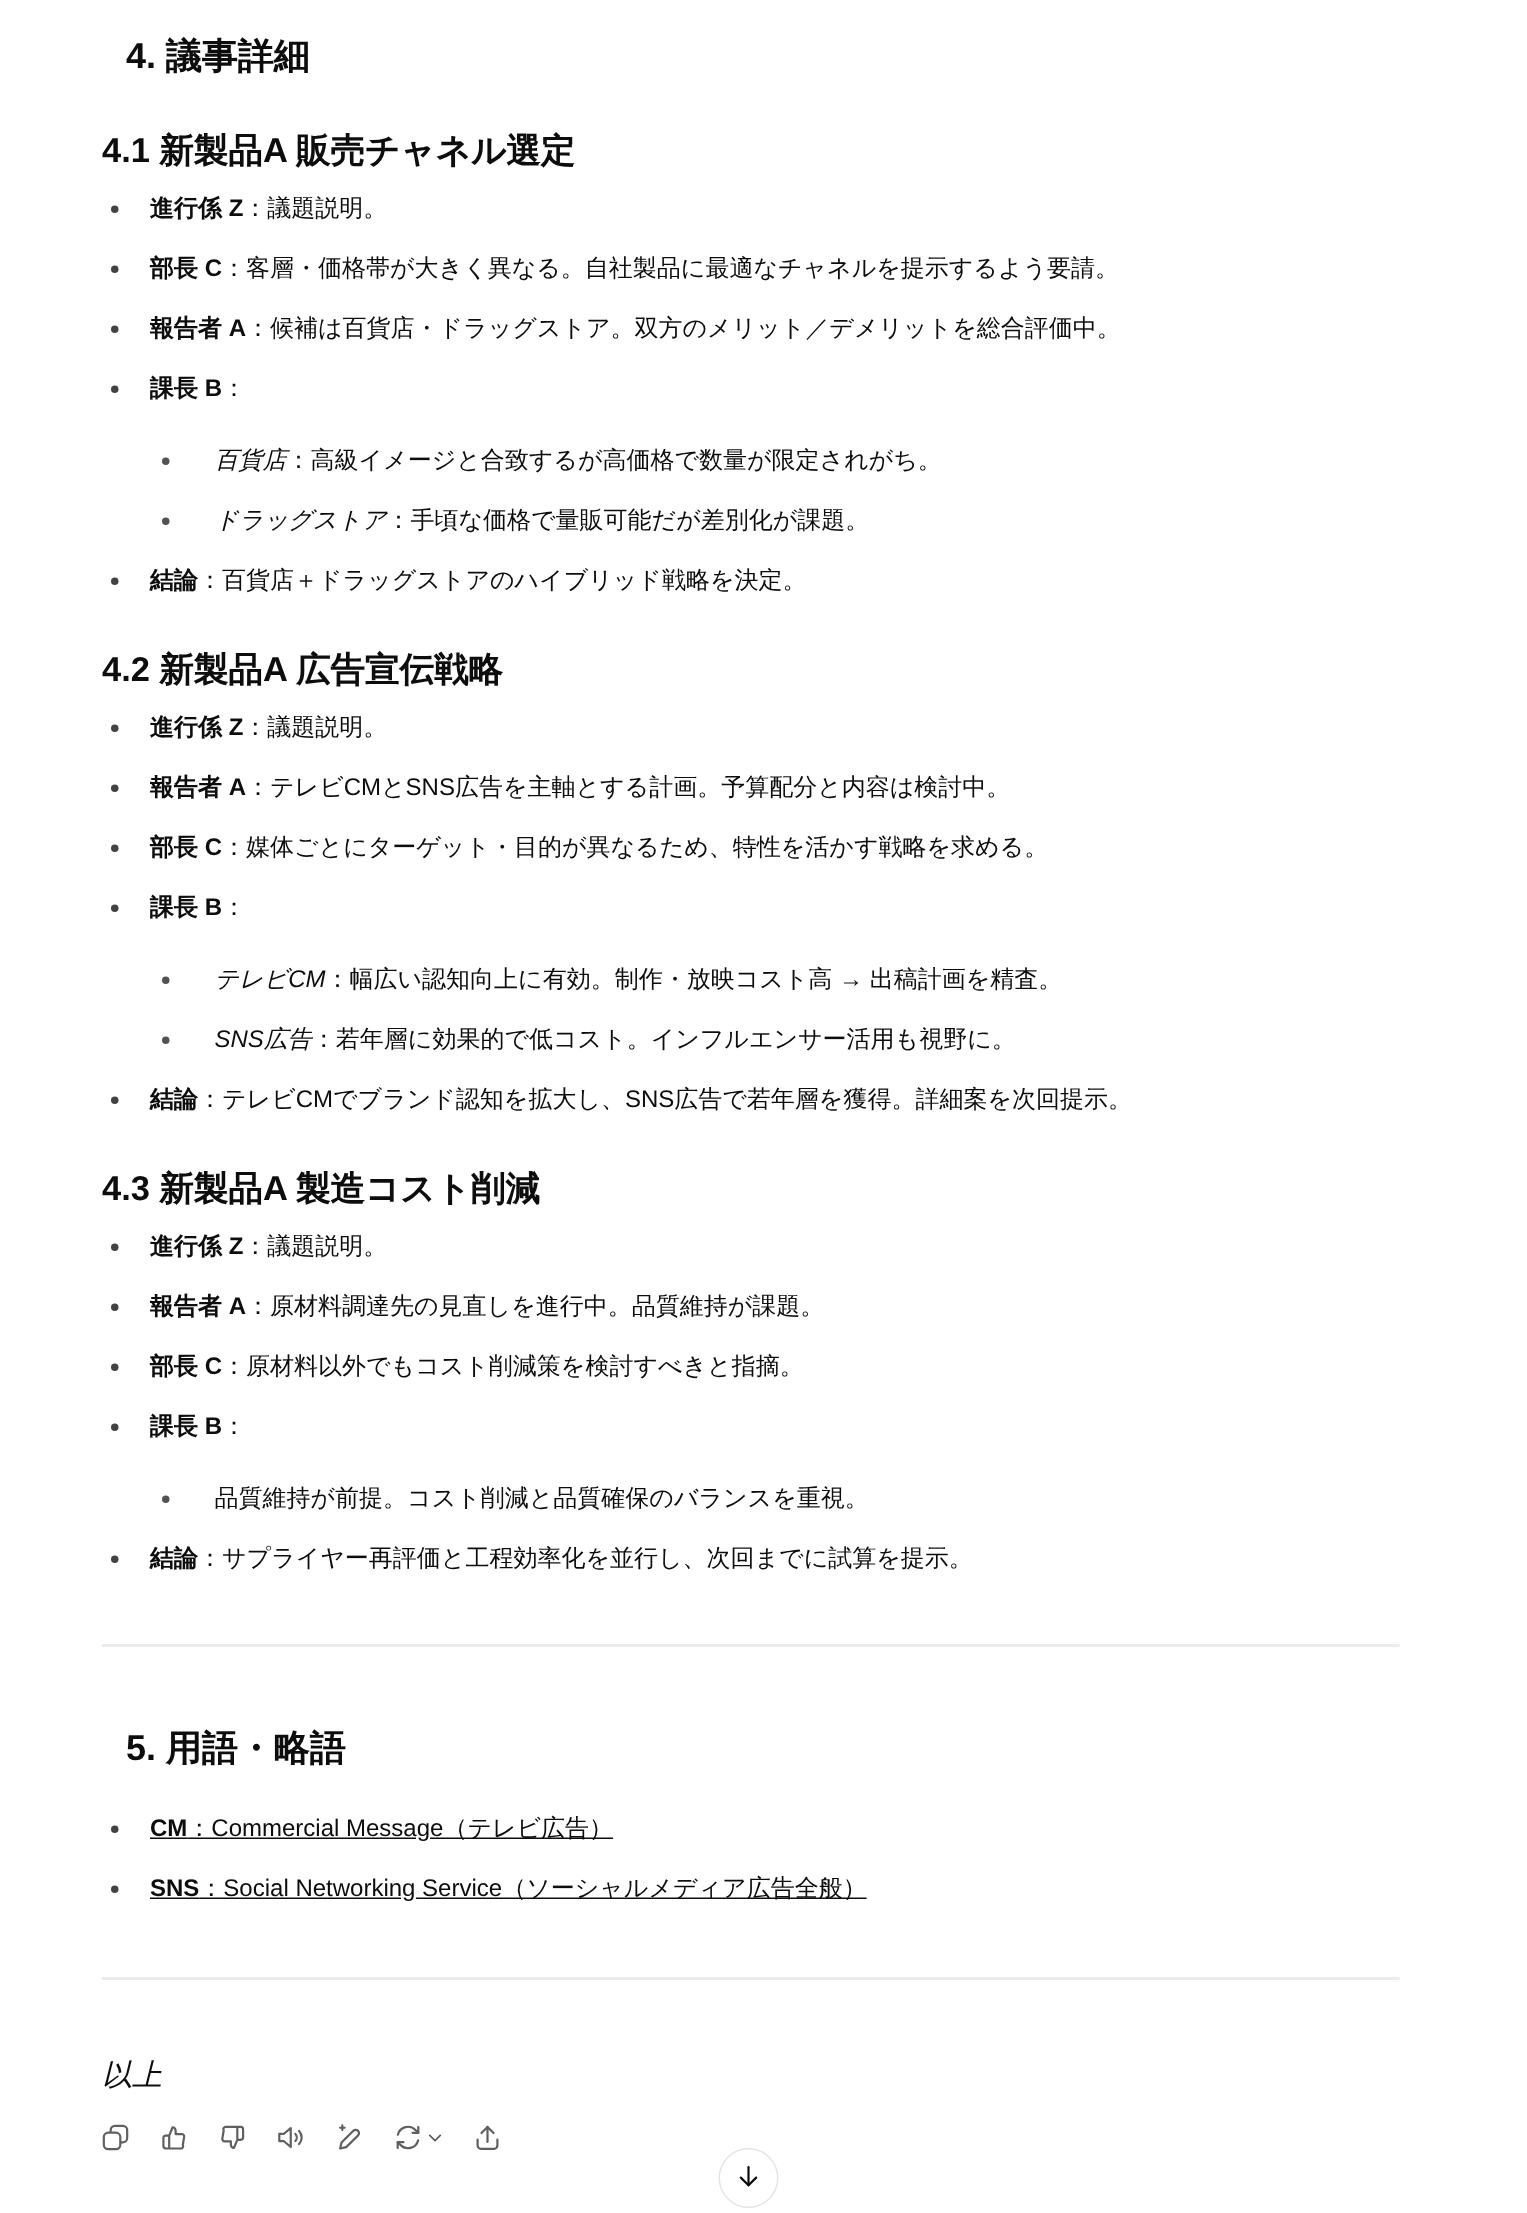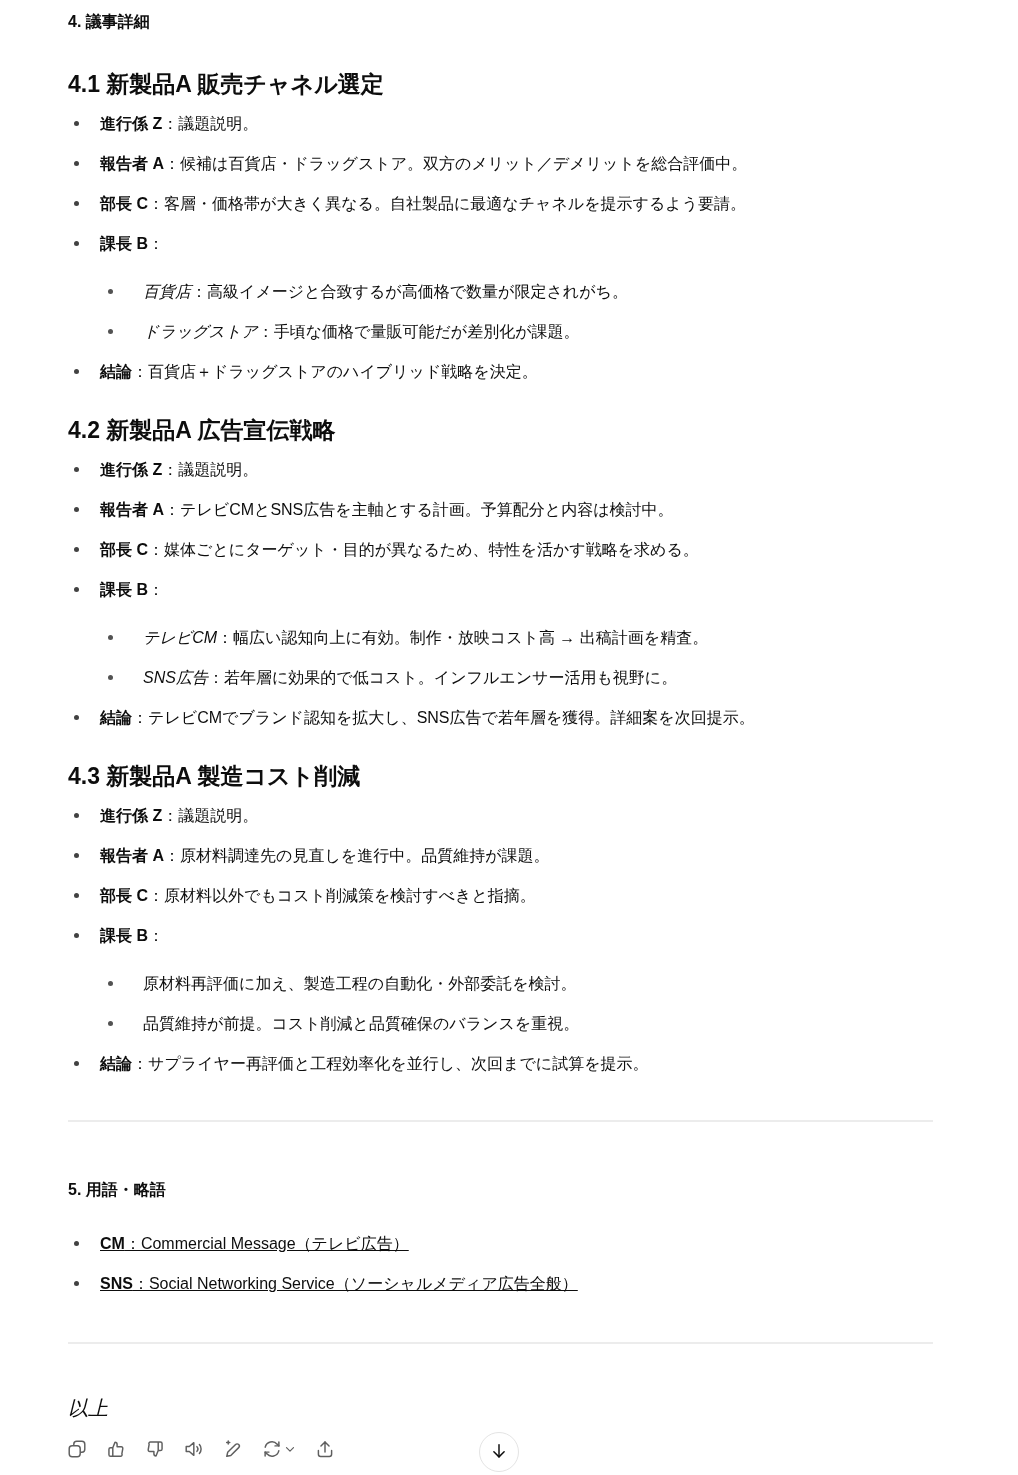--- a/index.html
+++ b/index.html
@@ -11,24 +11,24 @@
     position: relative;
     background: #ffffff;
     color: #0d0d0d;
     font-family: "Liberation Sans", "DejaVu Sans", sans-serif;
     font-size: 16px;
     line-height: 20px;
   }
   .content { padding: 8px 85px 0 68px; }
 
   h2 {
-    font-size: 16px;
+    font-size: 24px;
     line-height: 28px;
     font-weight: 700;
-    margin: 0;
+    margin: 16px;
   }
   h2.glossary-heading { margin-top: 54px; }
   h3 {
     font-size: 23px;
     line-height: 24px;
     font-weight: 700;
     margin: 36px 0 18px 0;
   }
   ul.bullets, ul.sub-bullets {
     list-style: none;
@@ -123,24 +123,24 @@
 <div class="content">
 
   <h2>4. 議事詳細</h2>
 
   <h3>4.1 新製品A 販売チャネル選定</h3>
   <ul class="bullets">
     <li>
       <strong>進行係 Z</strong><span>：議題説明。</span>
     </li>
     <li>
+      <strong>部長 C</strong><span>：客層・価格帯が大きく異なる。自社製品に最適なチャネルを提示するよう要請。</span>
+    </li>
+    <li>
       <strong>報告者 A</strong><span>：候補は百貨店・ドラッグストア。双方のメリット／デメリットを総合評価中。</span>
-    </li>
-    <li>
-      <strong>部長 C</strong><span>：客層・価格帯が大きく異なる。自社製品に最適なチャネルを提示するよう要請。</span>
     </li>
     <li>
       <strong>課長 B</strong><span>：</span>
       <ul class="sub-bullets">
         <li>
           <em>百貨店</em><span>：高級イメージと合致するが高価格で数量が限定されがち。</span>
         </li>
         <li>
           <em>ドラッグストア</em><span>：手頃な価格で量販可能だが差別化が課題。</span>
         </li>
@@ -185,23 +185,20 @@
     </li>
     <li>
       <strong>報告者 A</strong><span>：原材料調達先の見直しを進行中。品質維持が課題。</span>
     </li>
     <li>
       <strong>部長 C</strong><span>：原材料以外でもコスト削減策を検討すべきと指摘。</span>
     </li>
     <li>
       <strong>課長 B</strong><span>：</span>
       <ul class="sub-bullets">
-        <li>
-          <em></em><span>原材料再評価に加え、製造工程の自動化・外部委託を検討。</span>
-        </li>
         <li>
           <em></em><span>品質維持が前提。コスト削減と品質確保のバランスを重視。</span>
         </li>
       </ul>
     </li>
     <li>
       <strong>結論</strong><span>：サプライヤー再評価と工程効率化を並行し、次回までに試算を提示。</span>
     </li>
   </ul>
 

